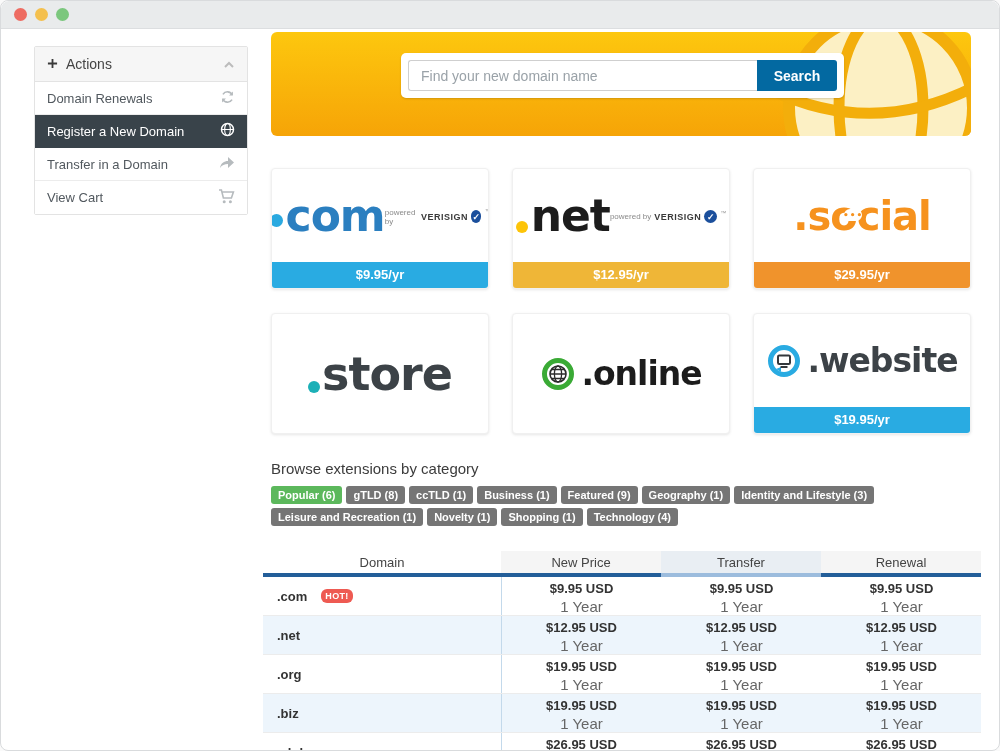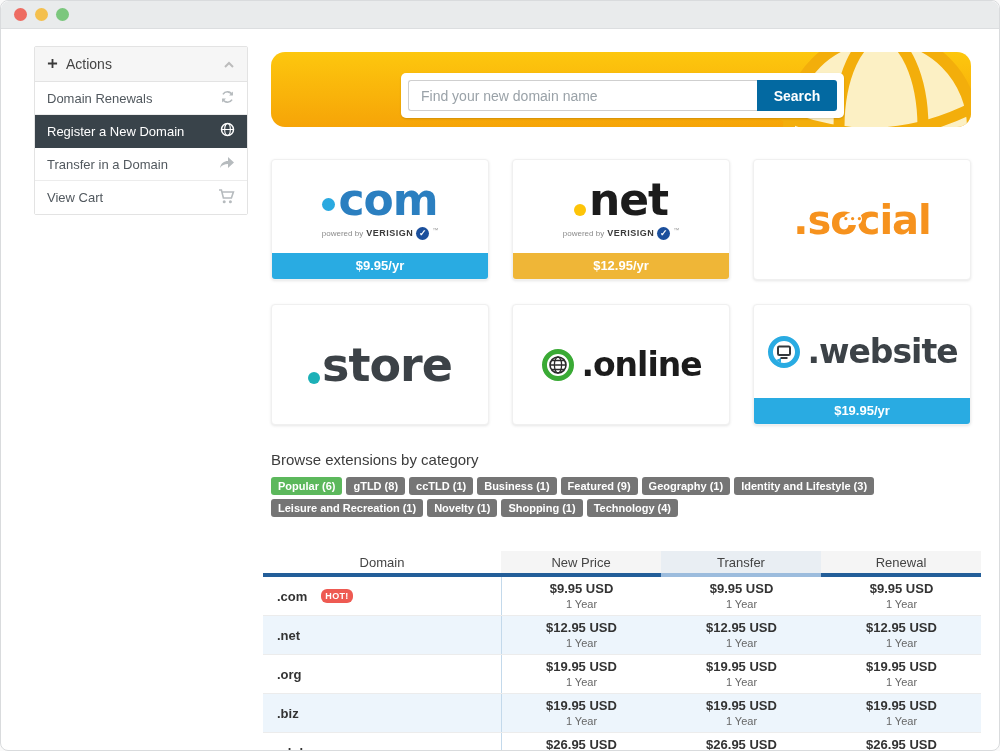--- a/index.html
+++ b/index.html
@@ -30,23 +30,22 @@
   .side-item {
     height:33px; display:flex; align-items:center; justify-content:space-between;
     padding:0 12px; color:#51585e; border-bottom:1px solid #ececec; cursor:pointer; background:#fff;
   }
   .side-item:last-child { border-bottom:none; }
   .side-item.active { background:#39434a; color:#fff; border-color:#39434a; }
 
   
   .main { position:absolute; left:270px; top:31px; width:700px; }
   .banner {
-    position:relative; height:75px; border-radius:14px; overflow:hidden;
+    position:relative; height:104px; border-radius:6px; overflow:hidden;
     background:linear-gradient(180deg,#fdc70e 0%,#f6a407 100%);
-    margin-top:20px;
   }
   .globe-art { position:absolute; right:-40px; top:-12px; }
   .search-wrap {
     position:absolute; left:130px; top:21px; width:443px; height:45px;
     background:#fff; border-radius:5px; padding:7px; display:flex; box-shadow:0 1px 2px rgba(0,0,0,.15);
   }
   .search-input {
     flex:1; border:1px solid #cfcfcf; border-right:none; border-radius:3px 0 0 3px;
     padding:0 12px; font-size:14px; color:#555; outline:none; font-family:"Liberation Sans",sans-serif;
   }
@@ -56,21 +55,21 @@
     font-size:14px; font-weight:bold; cursor:pointer; font-family:"Liberation Sans",sans-serif;
   }
 
   
   .cards { margin-top:32px; display:grid; grid-template-columns:repeat(3,218px); gap:24px 23px; }
   .tld-card {
     height:121px; border-radius:4px; overflow:hidden; background:#fff;
     border:1px solid #f0f0f0; box-shadow:0 1px 3px rgba(0,0,0,.10);
     display:flex; flex-direction:column; cursor:pointer;
   }
-  .card-logo { flex:1; display:flex; flex-direction:column; align-items:center; justify-content:center; }
+  .card-logo { flex:1; display:flex; flex-direction:row; align-items:center; justify-content:center; }
   .card-price { height:26px; line-height:26px; text-align:center; color:#fff; font-size:13px; font-weight:bold; }
   .logo-row { display:flex; align-items:center; font-family:"DejaVu Sans",sans-serif; font-weight:bold; letter-spacing:-1px; }
   .tld-dot { border-radius:50%; display:inline-block; }
   .powered { margin-top:2px; font-size:8px; color:#8a8a8a; display:flex; align-items:center; gap:3px; }
   .powered b { color:#3a3a3a; font-size:9px; letter-spacing:.5px; }
   .v-check {
     width:13px; height:13px; border-radius:50%; background:#1b4f9c; color:#fff;
     font-size:9px; display:inline-flex; align-items:center; justify-content:center; font-weight:bold;
   }
   .tm { font-size:6px; color:#999; align-self:flex-start; }
@@ -110,21 +109,21 @@
   .h-transfer { background:#e9eef3; }
   .pt-underline { height:4px; display:grid; grid-template-columns:238px 160px 160px 160px; }
   .pt-underline .u-dark { background:#235e99; }
   .pt-underline .u-light { background:#9cbcdd; }
   .pt-body .pt-row { height:39px; border-bottom:1px solid #ececec; }
   .pt-body .pt-row.alt { background:#edf5fc; }
   .cell-domain { display:flex; align-items:center; padding-left:14px; font-weight:bold; color:#333; }
   .cell-price { text-align:center; padding-top:4px; border-left:1px solid transparent; }
   .cell-price.first { border-left:1px solid #c3d9eb; }
   .cell-price .p { font-weight:bold; color:#333; }
-  .cell-price .t { font-size:11px; color:#666; margin-top:2px; }
+  .cell-price .t { font-size:15px; color:#666; margin-top:2px; }
   .hot-badge {
     margin-left:14px; background:#ee5a52; color:#fff; font-size:9px; font-weight:bold;
     padding:2px 4px; border-radius:6px; letter-spacing:.3px;
   }
 </style>
 </head>
 <body>
 
 <div class="window">
 
@@ -238,20 +237,21 @@
         <div class="card-price bar-yellow">$12.95/yr</div>
       </div>
 
       <div class="tld-card">
         <div class="card-logo">
           <div class="logo-row logo-social">
             <span>.social</span>
             <span class="o-bubble">•••</span>
           </div>
         </div>
+        <div class="card-price bar-orange">$29.95/yr</div>
       </div>
 
       <div class="tld-card">
         <div class="card-logo">
           <div class="logo-row logo-store">
             <span class="tld-dot"></span>
               <span>store</span>
           </div>
         </div>
       </div>

